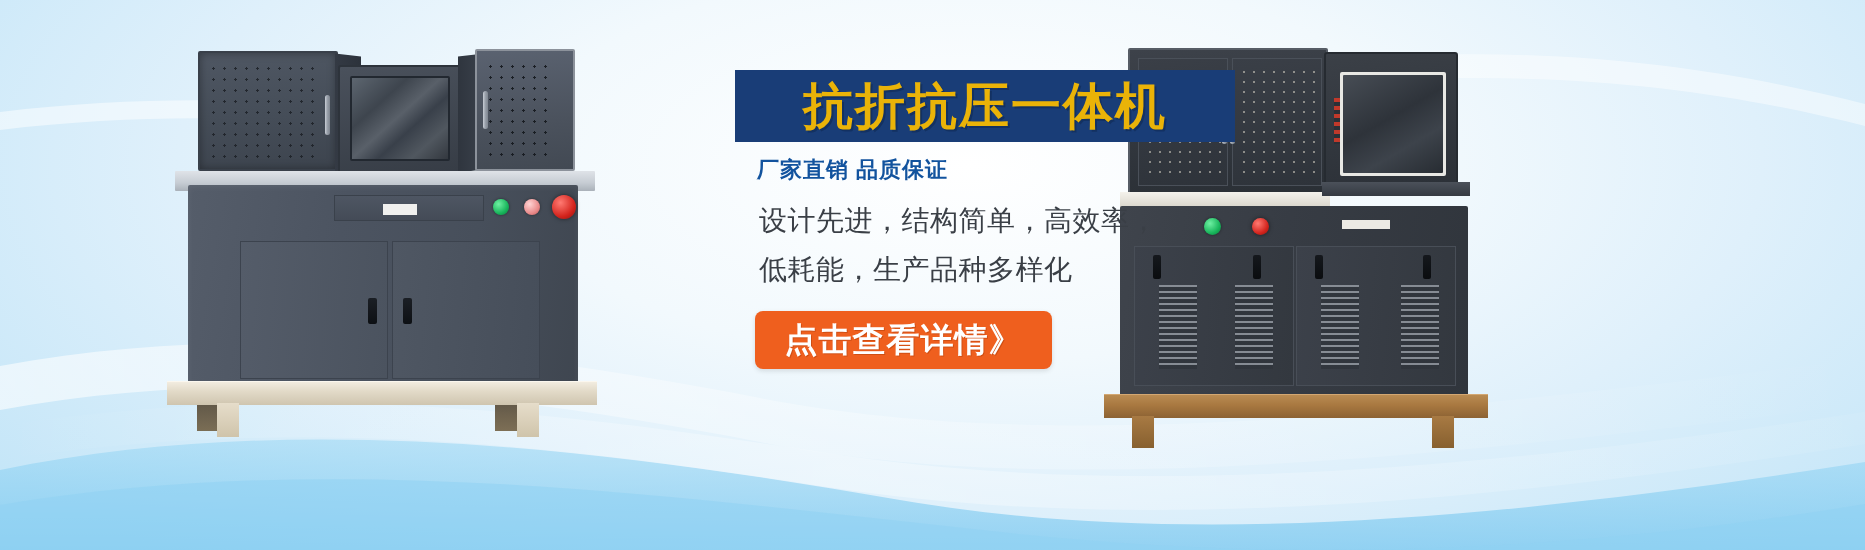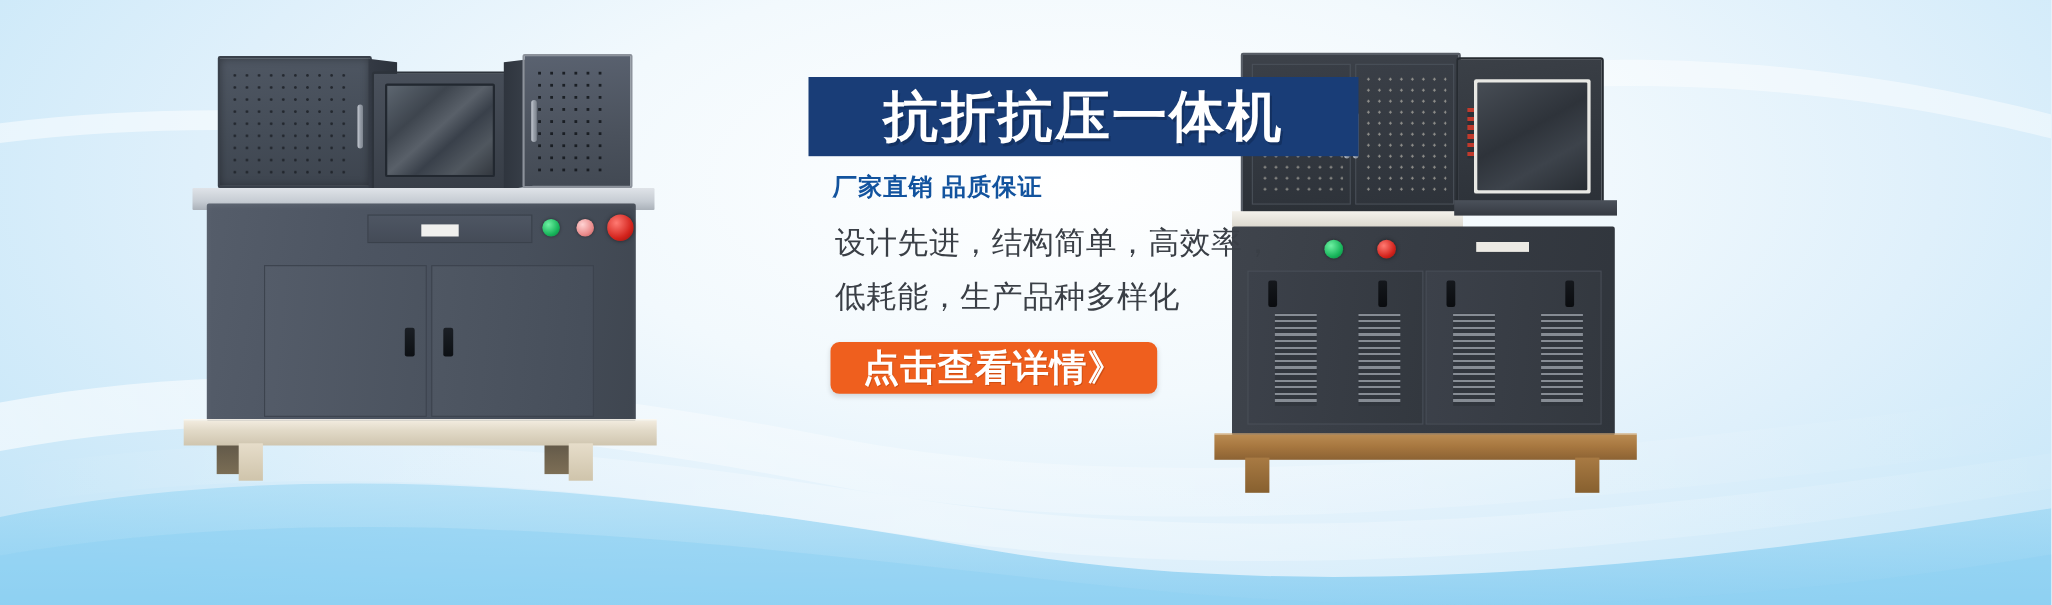--- a/index.html
+++ b/index.html
@@ -194,21 +194,21 @@
   }
 
   
   #text-block { position:absolute; left:735px; top:70px; width:520px; }
   #title-bar {
     width:500px; height:72px;
     background:#193d77;
     display:flex; align-items:center; justify-content:center;
   }
   #title-text {
-    color:#ffffff; font-size:50px; font-weight:bold; letter-spacing:2px;
+    color:#eab308; font-size:50px; font-weight:bold; letter-spacing:2px;
     font-family:"Liberation Sans", sans-serif;
     text-shadow:2px 2px 0 rgba(10,28,60,.35);
     white-space:nowrap;
   }
   #subtitle-1 {
     margin-top:21px; margin-left:22px;
     color:#ef5a21; font-size:34px; font-weight:bold; letter-spacing:1px;
     white-space:nowrap;
   }
   #subtitle-2 {
@@ -217,21 +217,21 @@
     white-space:nowrap;
   }
   .desc-line {
     margin-left:24px; color:#3a3f46; font-size:28px; letter-spacing:.5px;
     white-space:nowrap;
   }
   #desc-1 { margin-top:17px; }
   #desc-2 { margin-top:11px; }
   #cta-button {
     margin-top:22px; margin-left:20px;
-    width:297px; height:47px;
+    width:297px; height:58px;
     background:#ef5f1e;
     border-radius:8px;
     display:flex; align-items:center; justify-content:center;
     cursor:pointer;
     box-shadow:0 2px 5px rgba(0,0,0,.12);
   }
   #cta-text {
     color:#ffffff; font-size:33px; font-weight:bold; letter-spacing:1px;
     text-shadow:1px 1px 0 rgba(150,50,0,.35);
     white-space:nowrap;

